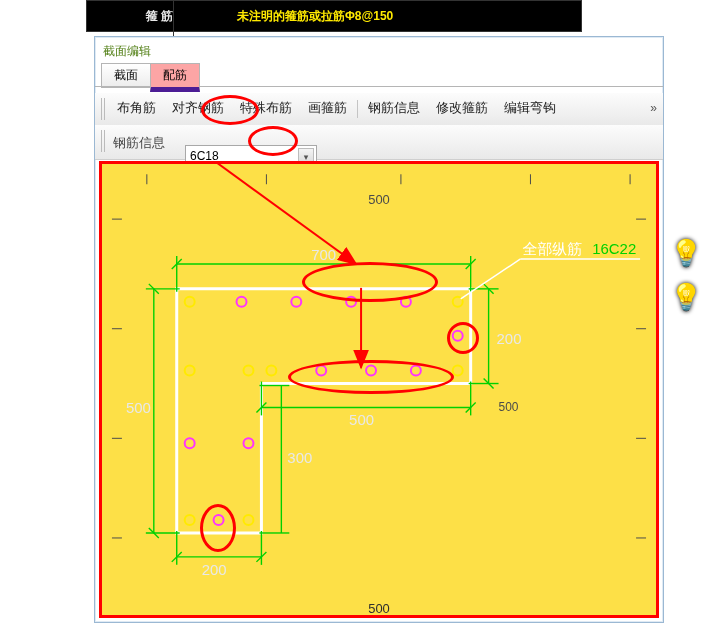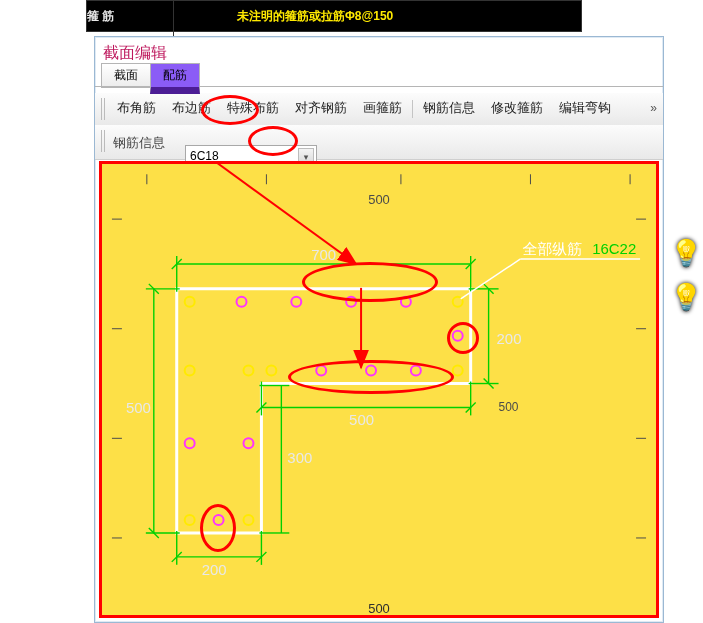--- a/index.html
+++ b/index.html
@@ -1,24 +1,24 @@
 <!DOCTYPE html>
 <html><head>
 <meta charset="utf-8">
 <style>
 html,body{margin:0;padding:0;background:#fff;font-family:"Microsoft YaHei",SimSun,Arial,sans-serif;font-size:12px}
 .stage{width:703px;height:623px;position:relative;background:#fff}
 .topstrip{position:absolute;left:86px;top:0;width:494px;height:30px;background:#000;border:1px solid #333}
-.topcell{position:absolute;left:0;top:0;width:86px;height:37px;border-right:1px solid #333;color:#e8e8e8;text-align:left;line-height:30px;font-weight:bold}
+.topcell{position:absolute;left:0;top:0;width:86px;height:37px;border-right:1px solid #333;color:#e8e8e8;text-align:right;line-height:30px;font-weight:bold}
 .toptext{position:absolute;left:150px;top:0;height:48px;line-height:30px;color:#ffea00;font-weight:bold}
 .editwin{position:absolute;left:94px;top:36px;width:568px;height:585px;background:#fff;border:1px solid #9bb8d3;box-shadow:inset 0 0 0 1px #dfeaf4}
-.wintitle{position:absolute;left:8px;top:6px;color:#be185d;font-size:16px}
+.wintitle{position:absolute;left:8px;top:6px;color:#4d7c0f;font-size:12px}
 .tabrow{position:absolute;left:6px;top:26px;height:24px;text-align:right;}
 .tab{float:left;border:1px solid #b5b5b5;background:linear-gradient(#fff,#ececec);padding:3px 12px;font-size:12px;margin-right:-1px;border-bottom:1px solid #b5b5b5;cursor:pointer}
-.tab.active{background:#8b5cf6;border-bottom:7px solid #4c1d95;position:relative;z-index:2}
+.tab.active{background:#fca5a5;border-bottom:5px solid #4c1d95;position:relative;z-index:2}
 .tabline{position:absolute;left:0;top:49px;width:100%;height:1px;background:#b5b5b5}
 .toolbar{position:absolute;left:0;top:56px;width:100%;height:32px;background:linear-gradient(#fcfcfc,#e9e9e9);border-bottom:1px solid #cfcfcf}
 .grip{float:left;width:6px;height:22px;margin:5px 2px 0 6px;background:repeating-linear-gradient(90deg,#bbb 0 1px,transparent 1px 3px)}
 .tbtn{float:left;padding:6px 8px 12px 8px;height:26px;font-size:13px;color:#222;cursor:pointer}
 .tsep{float:left;width:1px;height:18px;background:#c4c4c4;margin:7px 2px 0 2px}
 .overflow{position:absolute;right:6px;top:8px;font-size:12px;color:#555;cursor:pointer}
 .optrow{position:absolute;left:0;top:88px;width:100%;height:34px;background:linear-gradient(#fcfcfc,#e9e9e9);border-bottom:1px solid #cfcfcf}
 .optlbl{float:left;margin:9px 20px 0 4px;font-size:13px;color:#444}
 .combo{float:left;margin-top:20px;width:130px;height:20px;border:1px solid #a8a8a8;background:#fff;position:relative}
 .combo input{border:0;width:110px;height:18px;font-size:12px;padding:1px 4px;outline:none}
@@ -44,23 +44,22 @@
 
     <div class="tabrow">
       <div class="tab">截面</div>
       <div class="tab active">配筋</div>
     </div>
     <div class="tabline"></div>
 
     <div class="toolbar">
       <div class="grip"></div>
       <div class="tbtn">布角筋</div>
-      <div class="tbtn">布边筋</div>
+      <div class="tbtn">对齐钢筋</div>
       <div class="tbtn">特殊布筋</div>
-      <div class="tbtn">对齐钢筋</div>
       <div class="tbtn">画箍筋</div>
       <div class="tsep"></div>
       <div class="tbtn">钢筋信息</div>
       <div class="tbtn">修改箍筋</div>
       <div class="tbtn">编辑弯钩</div>
       <div class="overflow">»</div>
     </div>
 
     <div class="optrow">
       <div class="grip"></div>

